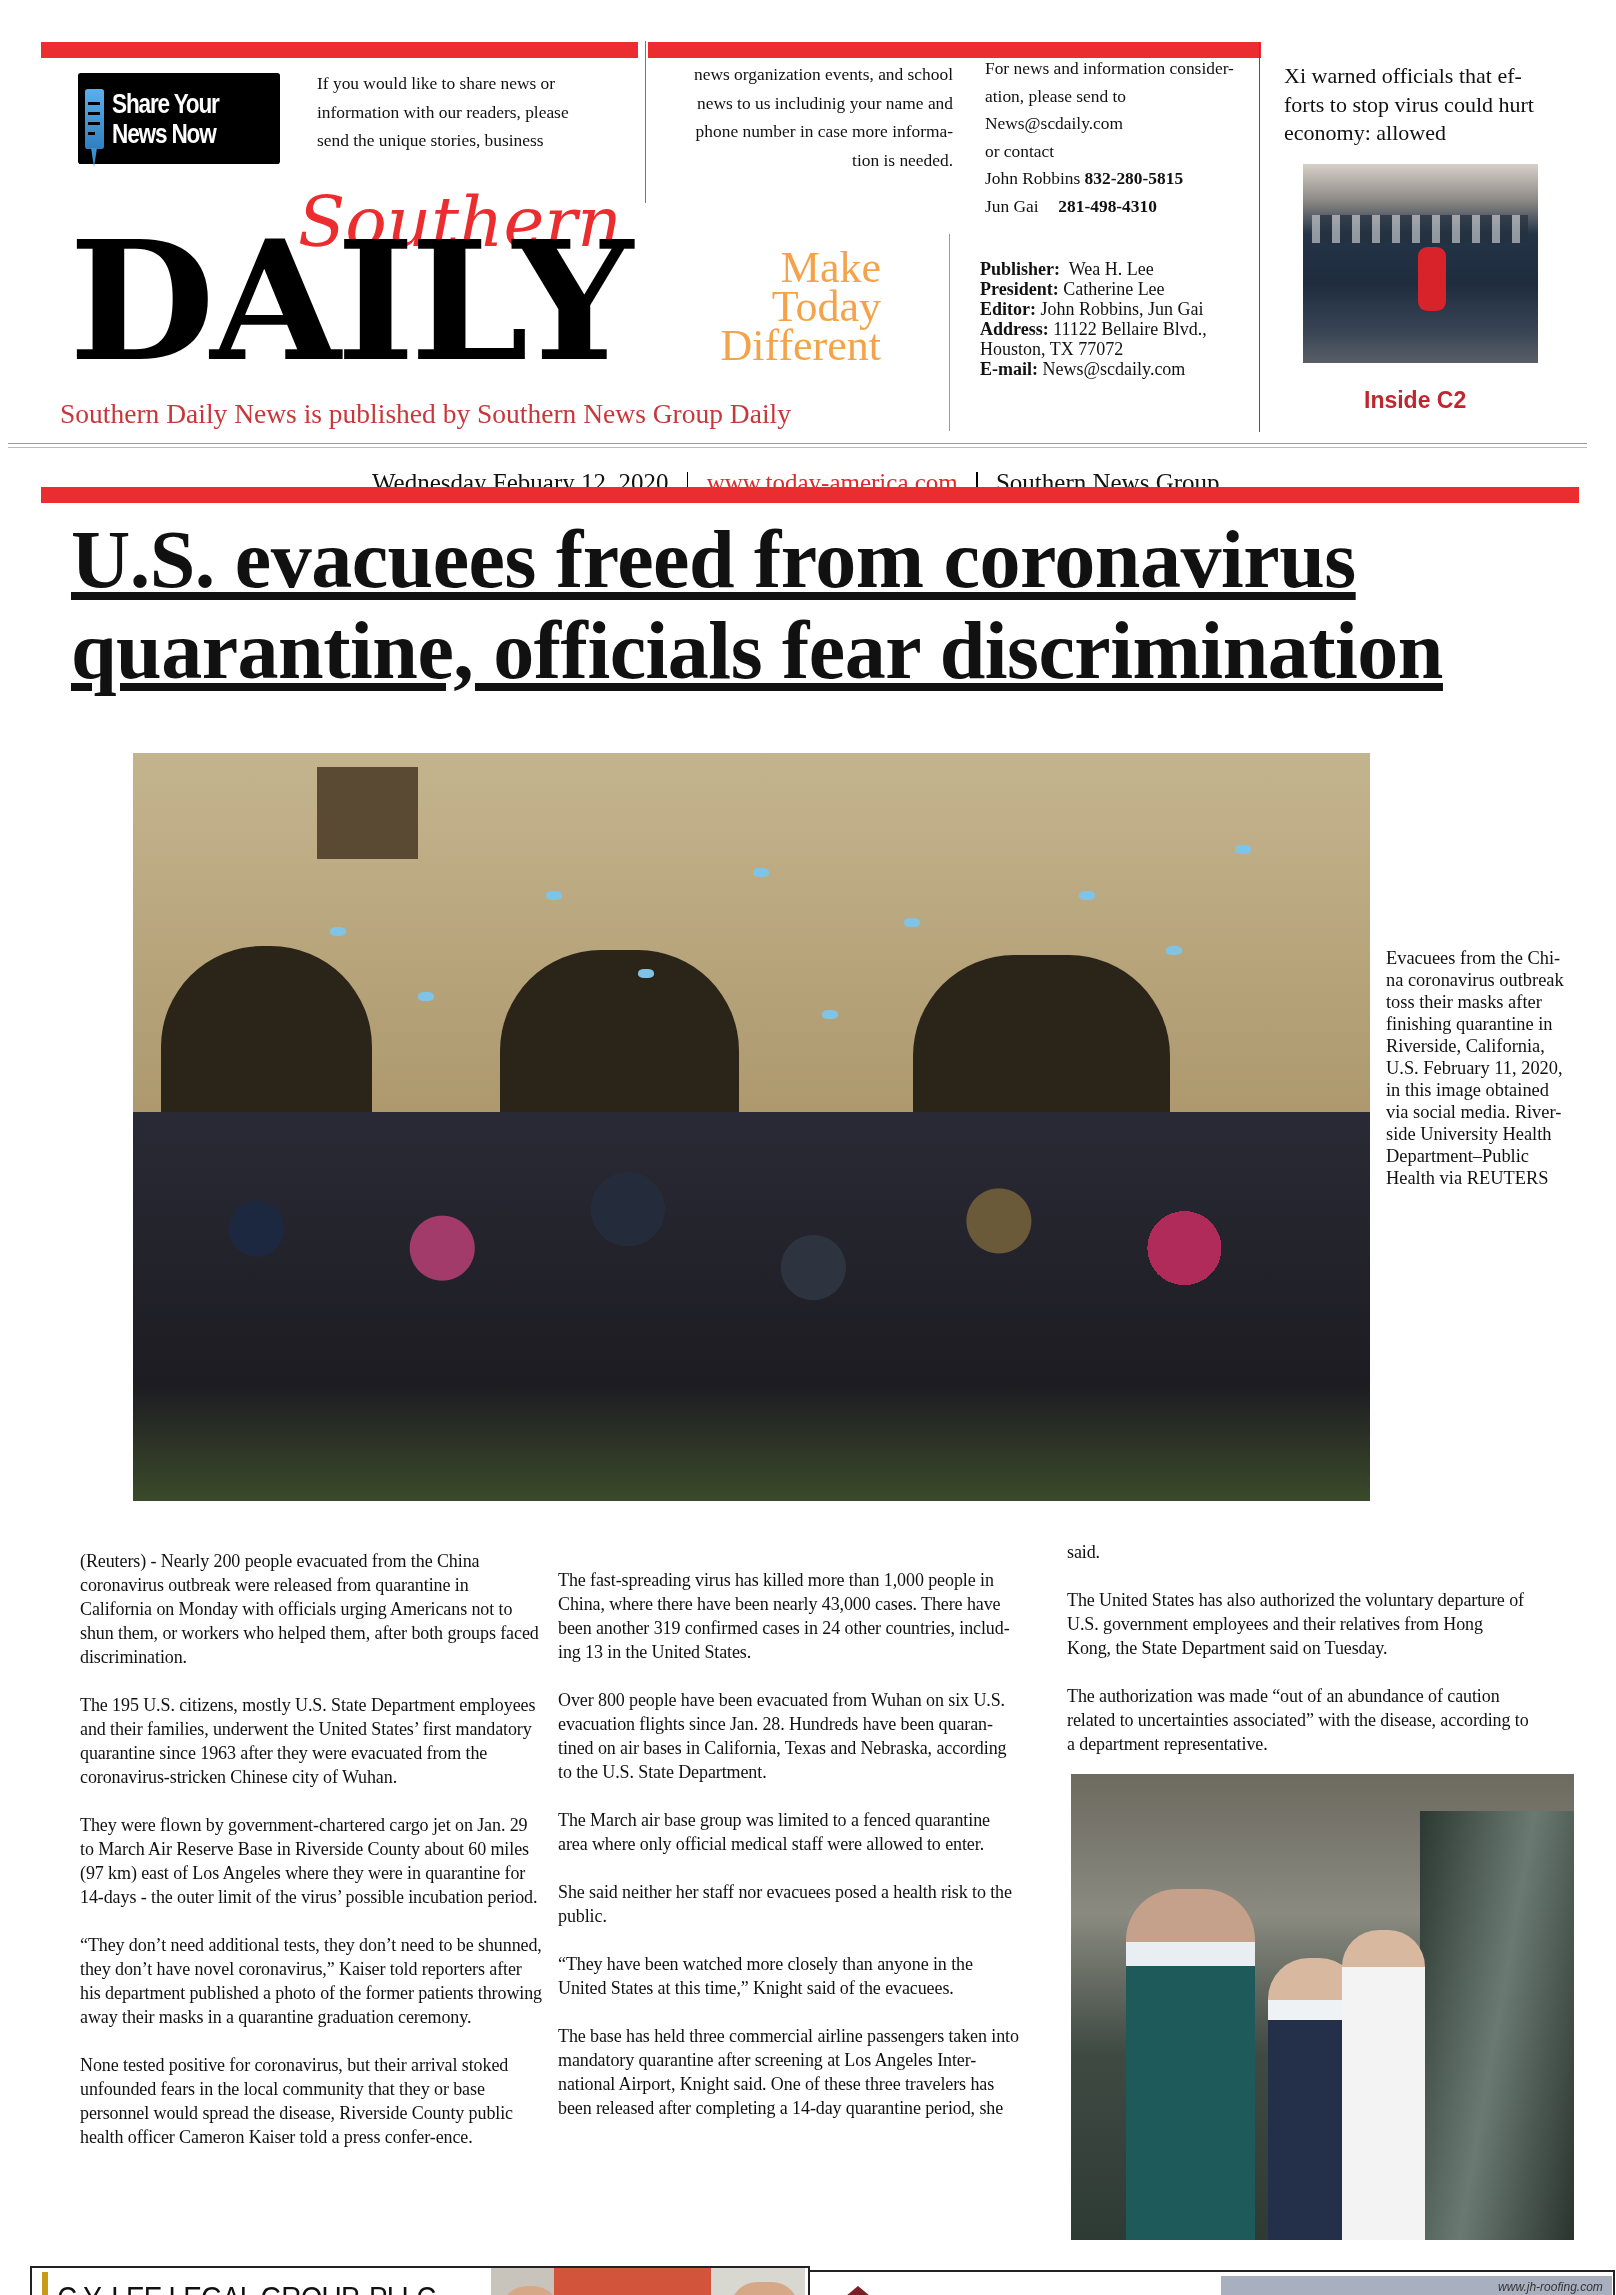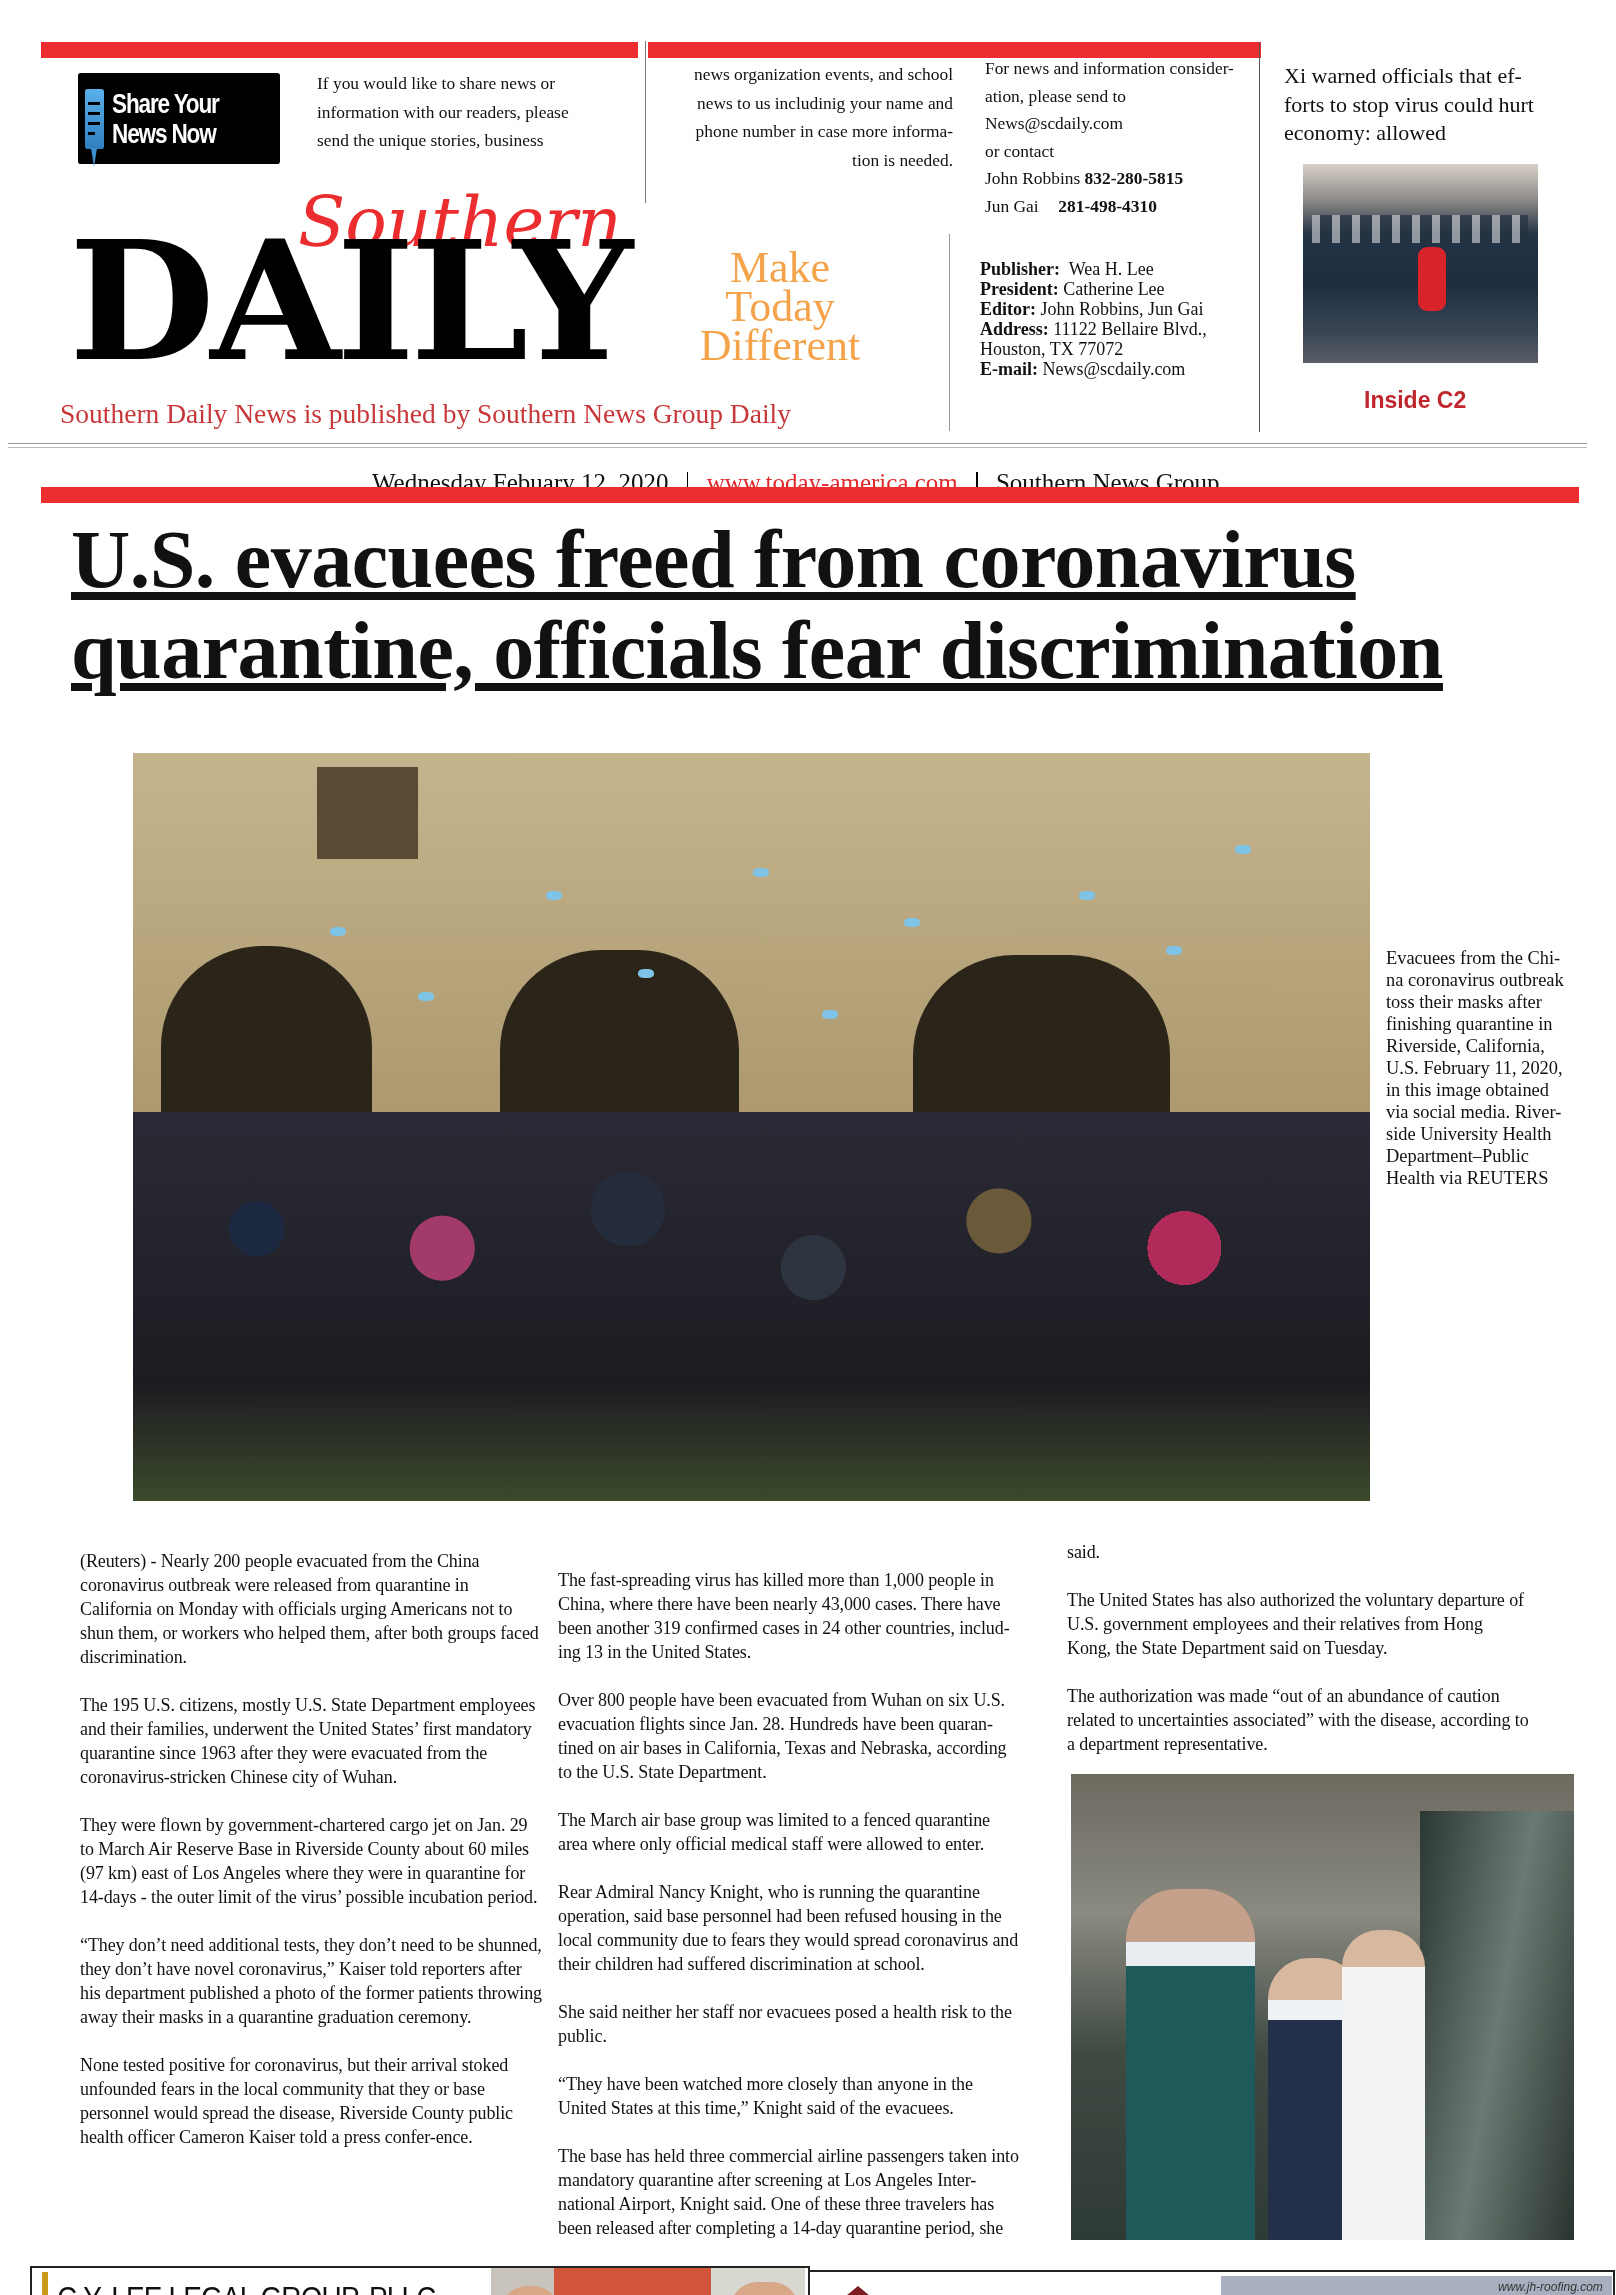--- a/index.html
+++ b/index.html
@@ -16,21 +16,21 @@
   .share-box { background: #000; border-radius: 2.8px; display: flex; align-items: center; margin-left: 20px; }
   .share-icon { width: 18.4px; height: 60px; margin: 0 8.3px 0 7.3px; background: linear-gradient(#5ab0ea, #2f7fc0); border-radius: 2.8px; position: relative; }
   .share-icon::after { content: ""; position: absolute; left: 5.5px; bottom: -18.4px; border-left: 3.7px solid transparent; border-right: 3.7px solid transparent; border-top: 19px solid #3d8fd0; }
   .share-lines { position: absolute; left: 3.2px; top: 13px; width: 12px; }
   .share-lines i { display: block; height: 3.7px; background: #000; margin-bottom: 6.4px; }
   .share-label { color: #fff; font-family: "Liberation Sans", sans-serif; font-weight: bold; font-size: 27.5px; line-height: 30px; letter-spacing: -1.4px; transform: scaleX(0.82); transform-origin: left center; white-space: nowrap; }
 
   
   .daily { font-family: "DejaVu Serif", serif; font-weight: 900; color: #000; font-size: 165px; line-height: 138px; letter-spacing: -4.6px; transform: scaleX(1.02); transform-origin: left top; }
   .southern { font-family: "DejaVu Serif", serif; font-style: italic; color: #ec2d2f; font-size: 69px; line-height: 69px; }
-  .tagline { color: #f5a34a; font-size: 44px; line-height: 39px; text-align: center; font-family: "Liberation Serif", serif; }
+  .tagline { color: #f5a34a; font-size: 44px; line-height: 39px; text-align: right; font-family: "Liberation Serif", serif; }
   .published { color: #c8373a; font-size: 27.5px; line-height: 32px; white-space: nowrap; }
 
   .meta b { font-weight: bold; }
 
   .date-line { font-size: 25px; white-space: nowrap; }
   .date-line .link { color: #e0282a; }
   .date-line .sep { display: inline-block; width: 1.4px; height: 27.5px; background: #000; vertical-align: middle; margin: 0 18.4px; }
 
   .headline { font-family: "Liberation Serif", serif; font-weight: bold; font-size: 82px; line-height: 82px; letter-spacing: -0.5px; white-space: nowrap; text-decoration: underline; }
 
@@ -180,21 +180,20 @@
   <p>(Reuters) - Nearly 200 people evacuated from the China coronavirus outbreak were released from quarantine in California on Monday with officials urging Americans not to shun them, or workers who helped them, after both groups faced discrimination.</p>
   <p>The 195 U.S. citizens, mostly U.S. State Department employees and their families, underwent the United States’ first mandatory quarantine since 1963 after they were evacuated from the coronavirus-stricken Chinese city of Wuhan.</p>
   <p>They were flown by government-chartered cargo jet on Jan. 29 to March Air Reserve Base in Riverside County about 60 miles (97 km) east of Los Angeles where they were in quarantine for 14-days - the outer limit of the virus’ possible incubation period.</p>
   <p>“They don’t need additional tests, they don’t need to be shunned, they don’t have novel coronavirus,” Kaiser told reporters after his department published a photo of the former patients throwing away their masks in a quarantine graduation ceremony.</p>
   <p>None tested positive for coronavirus, but their arrival stoked unfounded fears in the local community that they or base personnel would spread the disease, Riverside County public health officer Cameron Kaiser told a press confer-ence.</p>
 </div>
 <div class="abs body-col serif" style="left:558px;top:1568px;width:464px;">
   <p>The fast-spreading virus has killed more than 1,000 people in China, where there have been nearly 43,000 cases. There have been another 319 confirmed cases in 24 other countries, includ-ing 13 in the United States.</p>
   <p>Over 800 people have been evacuated from Wuhan on six U.S. evacuation flights since Jan. 28. Hundreds have been quaran-tined on air bases in California, Texas and Nebraska, according to the U.S. State Department.</p>
   <p>The March air base group was limited to a fenced quarantine area where only official medical staff were allowed to enter.</p>
-  <p>Rear Admiral Nancy Knight, who is running the quarantine operation, said base personnel had been refused housing in the local community due to fears they would spread coronavirus and their children had suffered discrimination at school.</p>
   <p>She said neither her staff nor evacuees posed a health risk to the public.</p>
   <p>“They have been watched more closely than anyone in the United States at this time,” Knight said of the evacuees.</p>
   <p>The base has held three commercial airline passengers taken into mandatory quarantine after screening at Los Angeles Inter-national Airport, Knight said. One of these three travelers has been released after completing a 14-day quarantine period, she</p>
 </div>
 <div class="abs body-col serif" style="left:1067px;top:1540px;width:464px;">
   <p>said.</p>
   <p>The United States has also authorized the voluntary departure of U.S. government employees and their relatives from Hong Kong, the State Department said on Tuesday.</p>
   <p>The authorization was made “out of an abundance of caution related to uncertainties associated” with the disease, according to a department representative.</p>
 </div>
 

